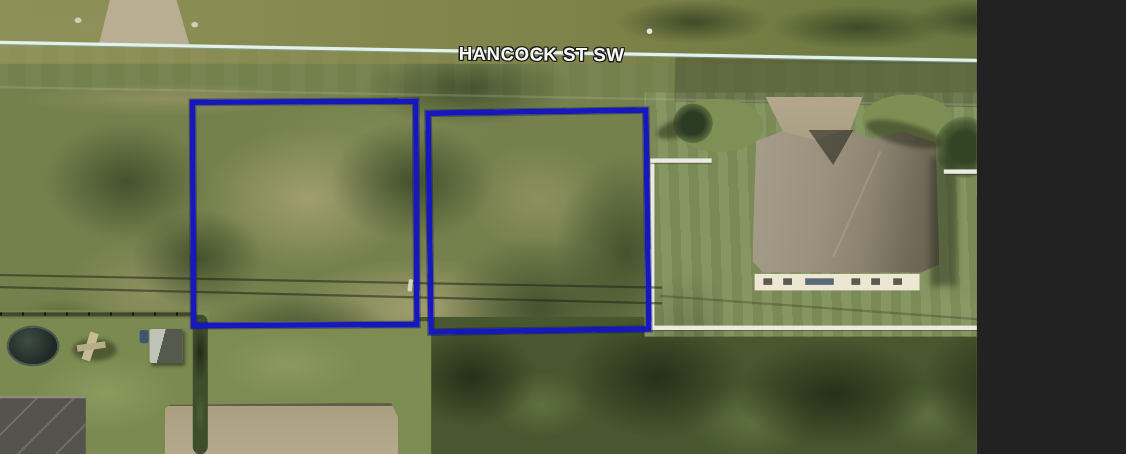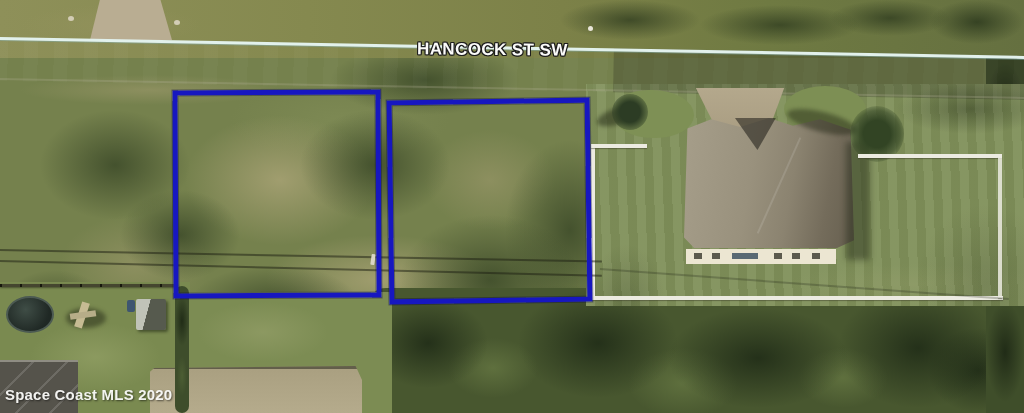--- a/index.html
+++ b/index.html
@@ -1,16 +1,16 @@
 <!DOCTYPE html>
 <html><head>
 <meta charset="utf-8">
 <style>
   html,body{margin:0;padding:0;background:#222;}
-  .stage{position:relative;width:1024px;height:413px;overflow:hidden;
+  .stage{position:relative;width:888px;height:413px;overflow:hidden;
          background:#a21caf;font-family:"Liberation Sans",sans-serif;}
   .abs{position:absolute;}
 
   
   .base{left:0;top:0;width:1024px;height:413px;background-color:#75814d;
     background-repeat:no-repeat;
     background-image:
       radial-gradient(closest-side, rgba(56,70,38,.8), rgba(56,70,38,0)),
       radial-gradient(closest-side, rgba(56,70,38,.8), rgba(56,70,38,0)),
       radial-gradient(closest-side, rgba(56,70,38,.8), rgba(56,70,38,0)),
@@ -250,15 +250,14 @@
 
   <div class="pline p1"></div>
   <div class="pline p2"></div>
   <div class="pline p3"></div>
   <div class="abs pole"></div>
 
   <div class="parcel" style="left: 173px; top: 90px; width: 208px; height: 208px; transform: rotate(-0.3deg); border-color: rgb(23, 23, 192);"></div>
   <div class="parcel" style="left: 388px; top: 99px; width: 203px; height: 204px; transform: rotate(-0.8deg); border-color: rgb(23, 23, 192);"></div>
 
   <div class="abs street-label">HANCOCK ST SW</div>
-  <div class="abs watermark">Space Coast MLS 2020</div>
 
 </div>
 
 </body></html>

